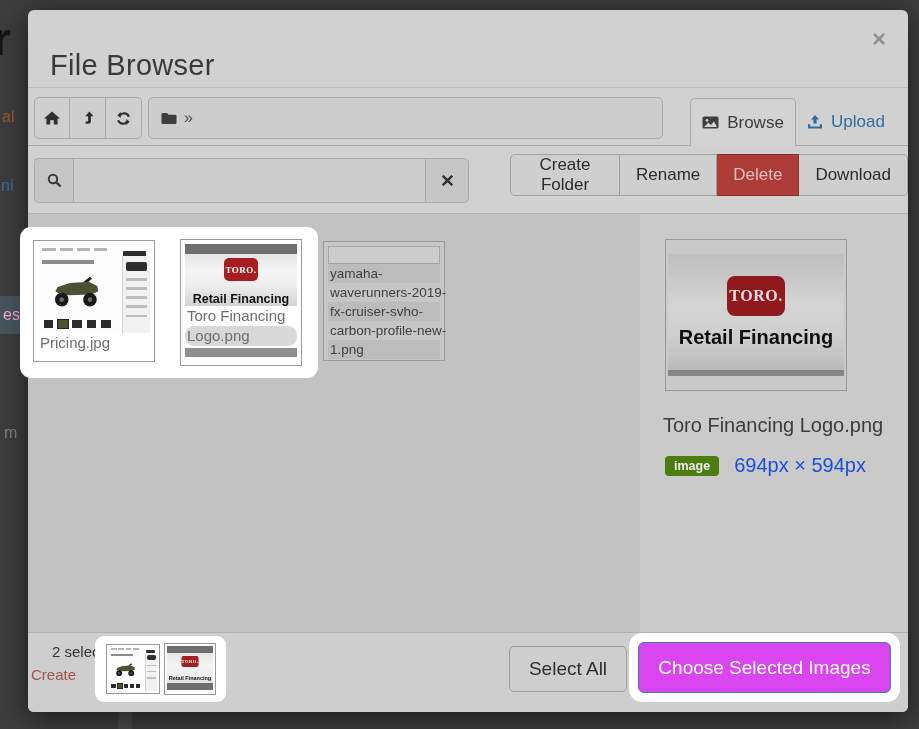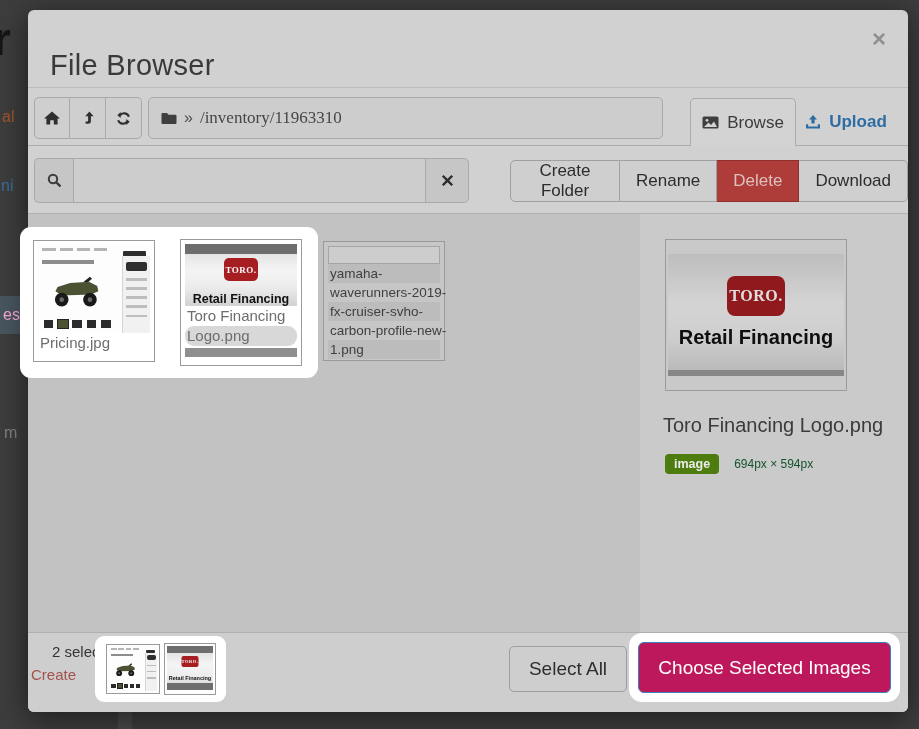--- a/index.html
+++ b/index.html
@@ -64,37 +64,37 @@
 
   
   .tabs-line { position:absolute; left:0; top:135px; width:100%; height:0; border-top:1px solid #ababab; z-index:1; }
   .tab { position:absolute; top:88px; height:48px; display:flex; align-items:center; justify-content:center;
          gap:8px; font-size:17px; cursor:pointer; z-index:2; }
   .tab-browse {
     left:662px; width:106px; background:#d3d3d3;
     border:1px solid #ababab; border-bottom:none; border-radius:5px 5px 0 0;
     color:#3c3c3c;
   }
-  .tab-upload { left:772px; width:92px; color:#2e6da4;font-weight:bold; }
+  .tab-upload { left:772px; width:92px; color:#2e6da4; }
 
   
   .search-group { position:absolute; left:6px; top:148px; width:435px; height:45px; display:flex; }
   .search-addon {
     width:39px; background:#c6c6c6; border:1px solid #a9a9a9;
     display:flex; align-items:center; justify-content:center;
   }
   .search-addon.left  { border-radius:5px 0 0 5px; border-right:none; }
   .search-addon.right { width:43px; border-radius:0 5px 5px 0; border-left:none; cursor:pointer; }
   .search-input {
     flex:1; border:1px solid #a9a9a9; background:#cdcdcd; outline:none;
     font-size:16px; color:#333; padding:0 10px;
     font-family:"Liberation Sans", sans-serif;
   }
 
-  .action-group { position:absolute; left:482px; top:150px; height:26px; display:flex; }
+  .action-group { position:absolute; left:482px; top:144px; height:26px; display:flex; }
   .action-btn {
     height:42px; background:#cfcfcf; border:1px solid #a0a0a0;
     font-size:17px; color:#2c2c2c; padding:0 16px; cursor:pointer;
     font-family:"Liberation Sans", sans-serif;
   }
   .action-btn + .action-btn { border-left:none; }
   .action-btn:first-child { border-radius:5px 0 0 5px; }
   .action-btn:last-child  { border-radius:0 5px 5px 0; }
   .action-btn.danger { background:#ae3c39; border-color:#8f2f2d; color:#dcc1bf; }
 
@@ -167,21 +167,21 @@
     position:absolute; left:25px; top:25px; width:182px; height:152px;
     border:1px solid #9a9a9a; display:flex; align-items:center; justify-content:center;
     background:#c9c9c9;
   }
   .preview-name { position:absolute; left:23px; top:200px; font-size:20px; color:#3b3b3b; }
   .preview-meta { position:absolute; left:25px; top:240px; display:flex; align-items:center; gap:15px; }
   .type-badge {
     background:#4d7c0f; color:#ececec; font-size:12.5px; font-weight:bold;
     padding:3px 9px; border-radius:4px;
   }
-  .preview-dims { font-size:12px; color:#14532d; }
+  .preview-dims { font-size:20px; color:#1d4ed8; }
 
   
   .modal-footer {
     position:absolute; left:0; top:622px; width:100%; height:80px;
     background:#cecece; border-top:1px solid #b0b0b0; border-radius:0 0 6px 6px;
   }
   .sel-count { position:absolute; left:24px; top:10px; font-size:15px; color:#333; }
   .clear-link { position:absolute; left:3px; top:33px; font-size:15px; color:#a2524d; cursor:pointer; }
   .btn {
     font-family:"Liberation Sans", sans-serif; cursor:pointer;
@@ -204,21 +204,21 @@
   .tile-pricing { left:13px; top:13px; width:122px; height:122px; }
   .tile-toro    { left:160px; top:12px; width:122px; height:127px; }
 
   .mini-thumb { position:absolute; border:1px solid #9a9a9a; background:#fdfdfd; padding:2px; cursor:pointer; }
   .mini-1 { left:11px; top:8px; width:54px; height:50px; }
   .mini-2 { left:69px; top:7px; width:52px; height:52px; }
   .mini-1 .webpage-mini { width:48px; height:44px; }
 
   .btn-choose {
     position:absolute; left:9px; top:9px; width:253px; height:51px;
-    background:#be185d; border:1px solid #3a7fc0; border-radius:6px;
+    background:#d946ef; border:1px solid #3a7fc0; border-radius:6px;
     font-size:19px; font-weight:500; color:#fff;
   }
 
   .icon { display:inline-flex; align-items:center; justify-content:center; }
 </style>
 </head>
 <body>
 
 <div class="backdrop-frag frag-r">r</div>
 <div class="backdrop-frag frag-al">al</div>
@@ -264,21 +264,20 @@
     </div>
   </div>
 
   <div class="breadcrumb">
     <span class="icon">
       <svg width="16" height="13" viewBox="0 0 16 13">
           <path d="M.5 2.1Q.5 1 1.6 1H6l1.6 1.8h6.8q1.1 0 1.1 1.1V11q0 1.1-1.1 1.1H1.6Q.5 12.1.5 11Z" fill="#3f3f3f"></path>
         </svg>
     </span>
     <span class="breadcrumb-sep">»</span>
-    <span class="breadcrumb-path">/inventory/11963310</span>
   </div>
 
   <div class="tabs-line"></div>
   <div class="tab tab-browse">
     <span class="icon">
       <svg width="17" height="13" viewBox="0 0 17 13">
         <rect x=".5" y=".5" width="16" height="12" rx="1.6" fill="#3f3f3f"></rect>
         <circle cx="5" cy="4.3" r="1.4" fill="#d3d3d3"></circle>
         <path d="M2 11 6.5 6.4 9 9l3-3.6L15 11Z" fill="#d3d3d3"></path>
       </svg>

